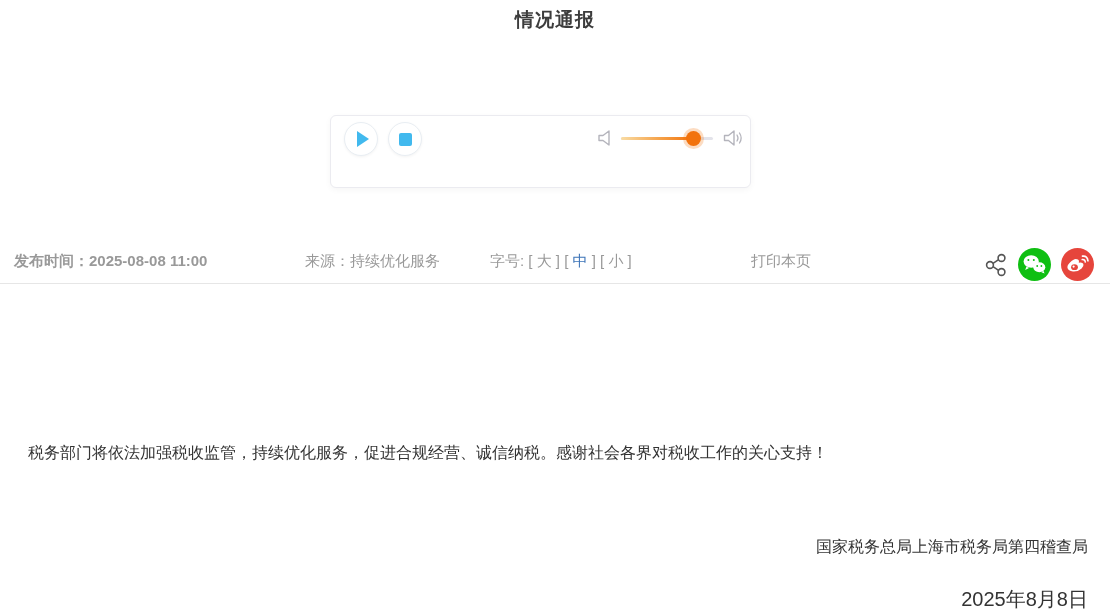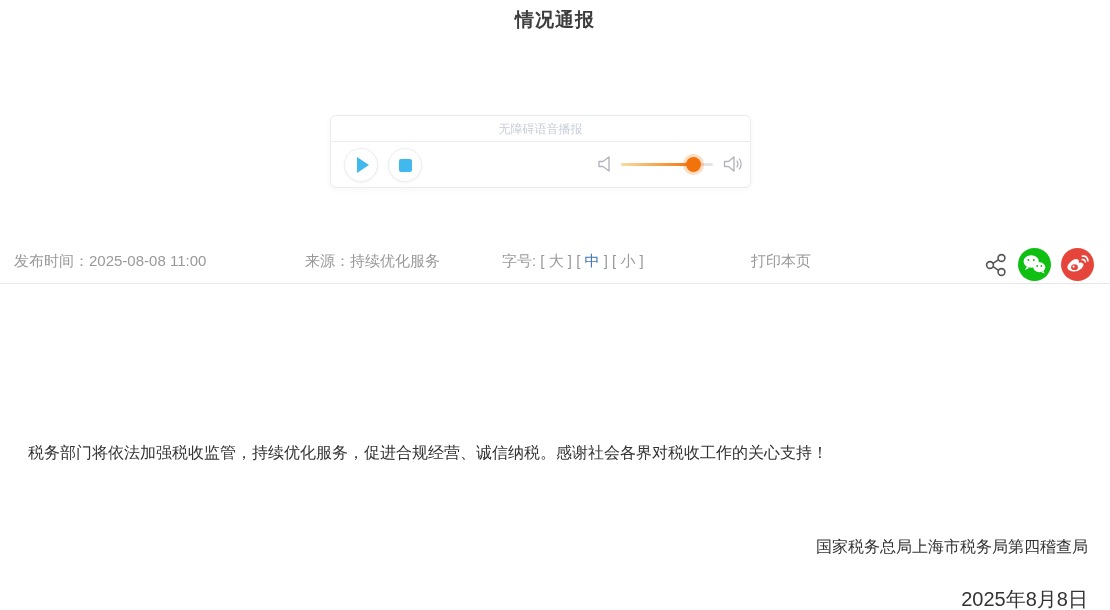--- a/index.html
+++ b/index.html
@@ -58,23 +58,23 @@
   }
   .vol-handle {
     position: absolute; top: -6px; width: 15px; height: 15px; border-radius: 50%;
     background: #f2720c; box-shadow: 0 0 0 3px rgba(242,114,12,0.25);
     cursor: pointer;
   }
 
   
   .meta-row { position: absolute; left: 0; top: 248px; width: 100%; height: 32px; font-size: 15px; color: #999; }
   .meta-item { position: absolute; top: 4px; white-space: nowrap; }
-  .m-publish { left: 14px; }
+  .m-publish { left: 14px; font-weight: bold; }
   .m-source { left: 305px; }
-  .m-fontsize { left: 502px; }
+  .m-fontsize { left: 490px; }
   .m-print { left: 703px; cursor: pointer; margin-left: 48px; }
   .fs-opt { cursor: pointer; color: #999; }
   .fs-opt .fs-char { color: #999; }
   .fs-opt.active .fs-char { color: #3d74b8; }
   .share-group { position: absolute; right: 16px; top: 0; display: flex; align-items: center; gap: 10px; }
   .share-ic { cursor: pointer; display: block; }
 
   .divider { position: absolute; left: 0; top: 283px; width: 100%; height: 0; border-top: 1px solid #e6e6e6; }
 
   
@@ -88,21 +88,20 @@
   .date { position: absolute; right: 22px; top: 586px; font-size: 20px; color: #333; }
 </style>
 </head>
 <body>
 
 <div class="stage">
 
   <div class="page-title">情况通报</div>
 
   <div class="player">
-    <div class="player-header">无障碍语音播报</div>
     <div class="player-controls">
       <div class="ctrl-btn btn-play">
         <span class="play-tri"></span>
       </div>
       <div class="ctrl-btn btn-stop">
         <span class="stop-sq"></span>
       </div>
 
       <svg class="vol-icon vol-low" width="16" height="18" viewBox="0 0 16 18">
         <path d="M2 6.5 L6 6.5 L12 2 L12 16 L6 11.5 L2 11.5 Z" fill="none" stroke="#b4b4bc" stroke-width="1.4" stroke-linejoin="round"></path>

